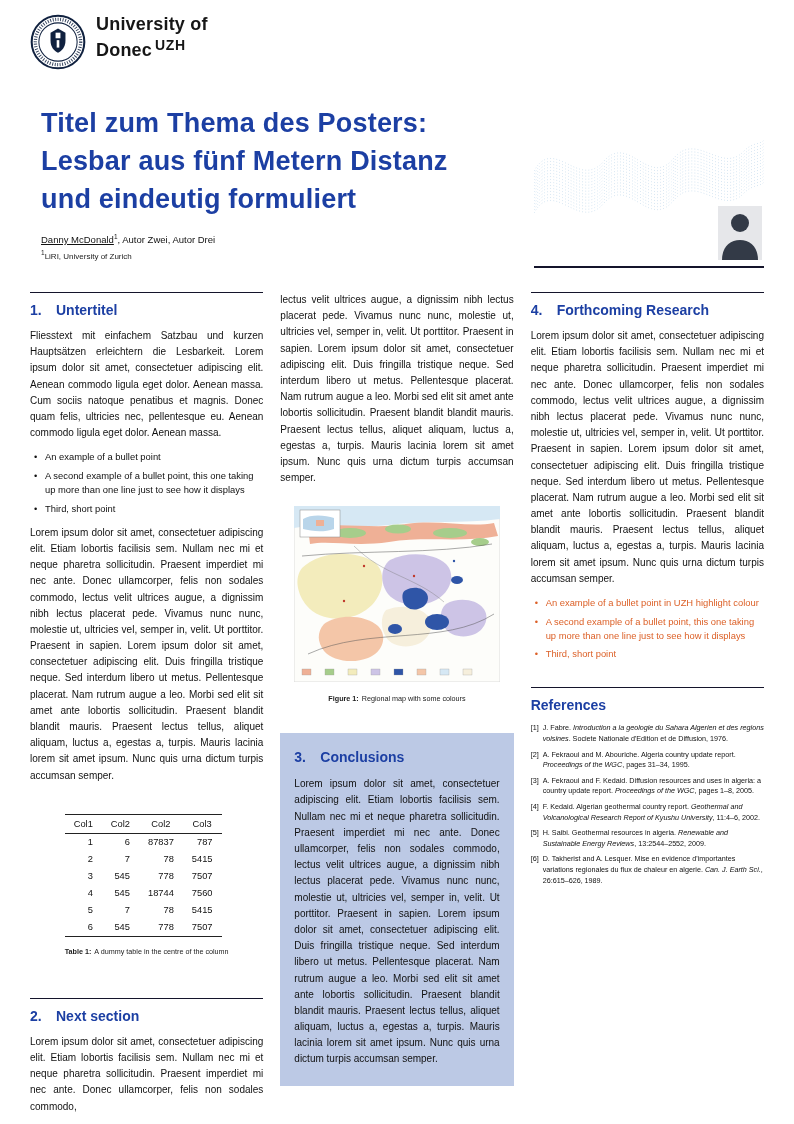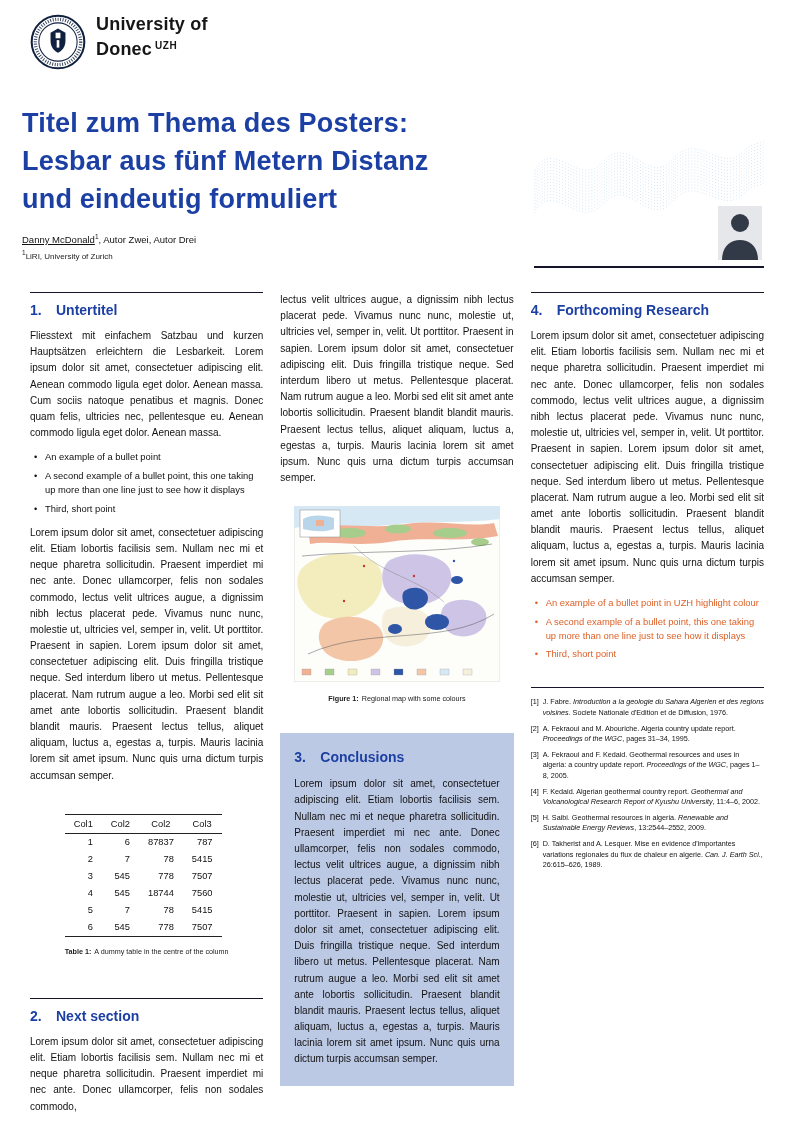--- a/index.html
+++ b/index.html
@@ -10,25 +10,25 @@
   }
   *{margin:0;padding:0;box-sizing:border-box;}
   html,body{background:#e9e9e9;}
   body{font-family:"Liberation Sans",sans-serif;color:#111;}
   .poster{position:relative;width:794px;height:1124px;background:#ffffff;overflow:hidden;margin:0 auto;}
 
   
   .header{display:flex;align-items:flex-start;padding:14px 30px 0 30px;}
   .logo-seal{width:56px;height:56px;flex:0 0 auto;}
   .logo-text{margin-left:10px;font-weight:bold;font-size:18px;line-height:21px;color:#161616;letter-spacing:0.2px;}
-  .logo-text .uzh{font-size:10px;vertical-align:6px;margin-left:3px;letter-spacing:0.6px;font-weight:bold;}
+  .logo-text .uzh{font-size:14px;vertical-align:6px;margin-left:3px;letter-spacing:0.6px;font-weight:bold;}
   .lri-title{margin-left:46px;font-weight:bold;font-size:14.5px;padding-top:19px;color:#000;}
 
   
-  .title-block{padding:34px 30px 0 22px;width:500px;}
+  .title-block{padding:34px 30px 0 41px;width:500px;}
   .poster-title{color:var(--blue);font-size:27px;font-weight:bold;line-height:38px;letter-spacing:0.2px;}
   .authors{margin-top:15px;font-size:9.5px;color:#111;}
   .authors .u{text-decoration:underline;}
   .authors sup,.affiliation sup{font-size:6.5px;}
   .affiliation{margin-top:4px;font-size:8px;color:#222;}
 
   .masthead-right{position:absolute;top:134px;right:30px;width:230px;height:136px;}
   .wave{position:absolute;top:0;left:0;}
   .avatar{position:absolute;top:72px;right:2px;}
   .mast-rule{position:absolute;top:132px;left:0;width:100%;height:2px;background:var(--rule);}
@@ -305,24 +305,25 @@
       </div>
       <p class="body-text">Lorem ipsum dolor sit amet, consectetuer adipiscing elit. Etiam lobortis facilisis sem. Nullam nec mi et neque pharetra sollicitudin. Praesent imperdiet mi nec ante. Donec ullamcorper, felis non sodales commodo, lectus velit ultrices augue, a dignissim nibh lectus placerat pede. Vivamus nunc nunc, molestie ut, ultricies vel, semper in, velit. Ut porttitor. Praesent in sapien. Lorem ipsum dolor sit amet, consectetuer adipiscing elit. Duis fringilla tristique neque. Sed interdum libero ut metus. Pellentesque placerat. Nam rutrum augue a leo. Morbi sed elit sit amet ante lobortis sollicitudin. Praesent blandit blandit mauris. Praesent lectus tellus, aliquet aliquam, luctus a, egestas a, turpis. Mauris lacinia lorem sit amet ipsum. Nunc quis urna dictum turpis accumsan semper.</p>
       <ul class="bullets orange">
         <li>An example of a bullet point in UZH highlight colour</li>
         <li>A second example of a bullet point, this one taking up more than one line just to see how it displays</li>
         <li>Third, short point</li>
       </ul>
 
       <div class="references-block">
         <div class="section-rule"></div>
+        <div class="references-heading">References</div>
         <div>
             <div class="ref-item"><span class="ref-num">[1] </span><span>J. Fabre. </span><i>Introduction a la geologie du Sahara Algerien et des regions voisines</i><span>. Societe Nationale d'Edition et de Diffusion, 1976.</span></div>
             <div class="ref-item"><span class="ref-num">[2] </span><span>A. Fekraoui and M. Abouriche. Algeria country update report. </span><i>Proceedings of the WGC</i><span>, pages 31–34, 1995.</span></div>
-            <div class="ref-item"><span class="ref-num">[3] </span><span>A. Fekraoui and F. Kedaid. Geothermal resources and uses in algeria: a country update report. </span><i>Proceedings of the WGC</i><span>, pages 1–8, 2005.</span></div>
+            <div class="ref-item"><span class="ref-num">[3] </span><span>A. Fekraoui and F. Kedaid. Diffusion resources and uses in algeria: a country update report. </span><i>Proceedings of the WGC</i><span>, pages 1–8, 2005.</span></div>
             <div class="ref-item"><span class="ref-num">[4] </span><span>F. Kedaid. Algerian geothermal country report. </span><i>Geothermal and Volcanological Research Report of Kyushu University</i><span>, 11:4–6, 2002.</span></div>
             <div class="ref-item"><span class="ref-num">[5] </span><span>H. Saibi. Geothermal resources in algeria. </span><i>Renewable and Sustainable Energy Reviews</i><span>, 13:2544–2552, 2009.</span></div>
             <div class="ref-item"><span class="ref-num">[6] </span><span>D. Takherist and A. Lesquer. Mise en evidence d'importantes variations regionales du flux de chaleur en algerie. </span><i>Can. J. Earth Sci.</i><span>, 26:615–626, 1989.</span></div>
           </div>
       </div>
     </div>
 
   </div>
 </div>
 

